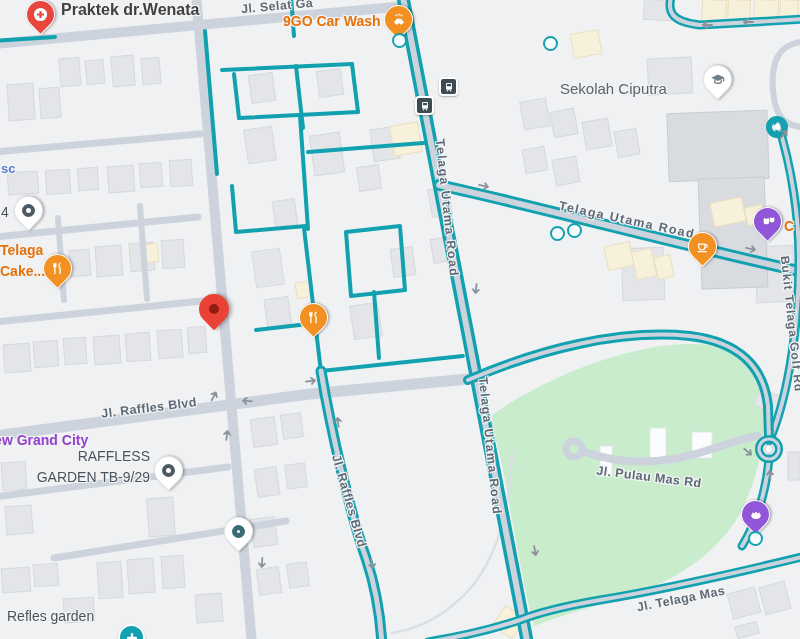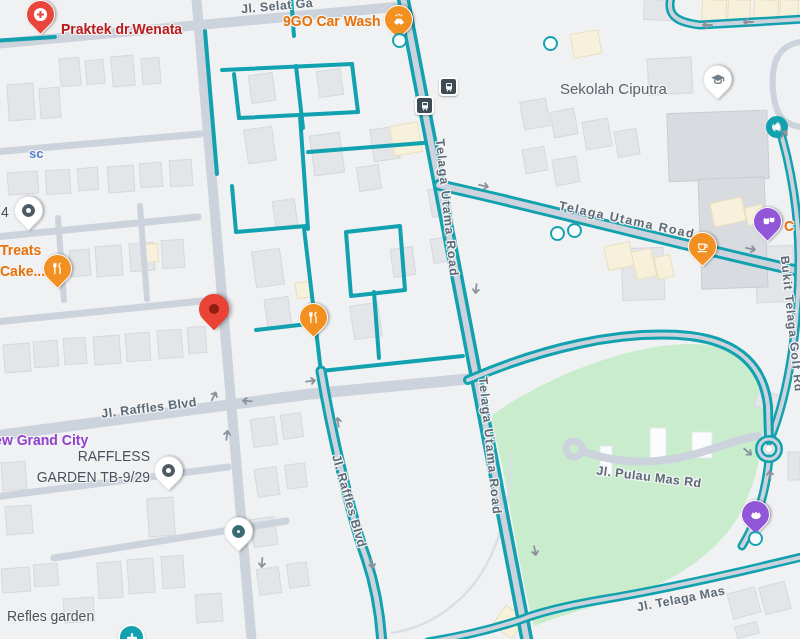--- a/index.html
+++ b/index.html
@@ -11,21 +11,21 @@
   .st{position:absolute;white-space:nowrap;font-size:12.5px;font-weight:bold;color:#5e6b77;
       letter-spacing:1.4px;transform:translate(-50%,-50%) rotate(var(--r,0deg));
       text-shadow:-1px -1px 0 #f4f5f6,1px -1px 0 #f4f5f6,-1px 1px 0 #f4f5f6,1px 1px 0 #f4f5f6,0 0 3px #f4f5f6;
       pointer-events:none;}
   .st.tight{letter-spacing:.4px;}
 
   
   .poi-label{position:absolute;font-size:13px;font-weight:bold;line-height:21px;
       text-shadow:-1px -1px 0 #f2f3f4,1px -1px 0 #f2f3f4,-1px 1px 0 #f2f3f4,1px 1px 0 #f2f3f4,0 0 2px #f2f3f4;}
   .poi-label.plain{font-weight:normal;font-size:14px;color:#4a545e;}
-  .red-t{color:#b91c1c;font-size:14px;margin-top:20px;}
+  .red-t{color:#404040;font-size:16px;}
   .orange-t{color:#e8710a;font-size:14px;}
   .purple-t{color:#9141cc;}
   .blue-t{color:#5b7fc7;}
   .gray-big{font-weight:normal;font-size:15px;color:#5a646e;}
   .t-right{text-align:right;}
   .t-center{text-align:left;}
 
   
   .tpin{position:absolute;width:27px;height:27px;border-radius:50% 50% 50% 0;
         transform:rotate(-45deg);box-shadow:1px 1px 3px rgba(0,0,0,.35);border:1.5px solid #fff;
@@ -323,31 +323,31 @@
   <div class="busstop" style="left:415px;top:96px;">
     <svg width="12" height="12" viewBox="0 0 16 16">
         <rect x="4" y="2.5" width="8" height="9" rx="1.5" fill="#fff"></rect>
         <rect x="5.2" y="4" width="5.6" height="3" fill="#3c4b53"></rect>
         <circle cx="6" cy="13" r="1.1" fill="#fff"></circle>
         <circle cx="10" cy="13" r="1.1" fill="#fff"></circle>
       </svg>
   </div>
   <div class="tealdot" style="left:543px;top:36px;"></div>
 
-  <div class="poi-label blue-t" style="left:1px;top:143px;margin-left:28px;">sc</div>
+  <div class="poi-label blue-t" style="left:1px;top:158px;">sc</div>
 
   <div class="poi-label plain" style="left:1px;top:202px;">4</div>
   <div class="tpin white" style="left:14px;top:196px;">
     <div class="tg">
         <div class="donut"></div>
       </div>
   </div>
 
   <div class="poi-label orange-t" style="left:0px;top:240px;">
-    <div>Treats</div>
+    <div>Telaga</div>
     <div>Cake...</div>
   </div>
   <div class="tpin" style="left:43px;top:254px;background:#f29022;">
     <div class="tg">
         <svg width="15" height="15" viewBox="0 0 16 16" stroke="#fff" stroke-width="1.4" fill="none" stroke-linecap="round">
           <path d="M4.2,2.5v3.6M6.2,2.5v3.6M5.2,4.5v9M10.8,2.5c-1.6,1.4-1.6,3.8,0,5.2v5.8"></path>
         </svg>
       </div>
   </div>
 

